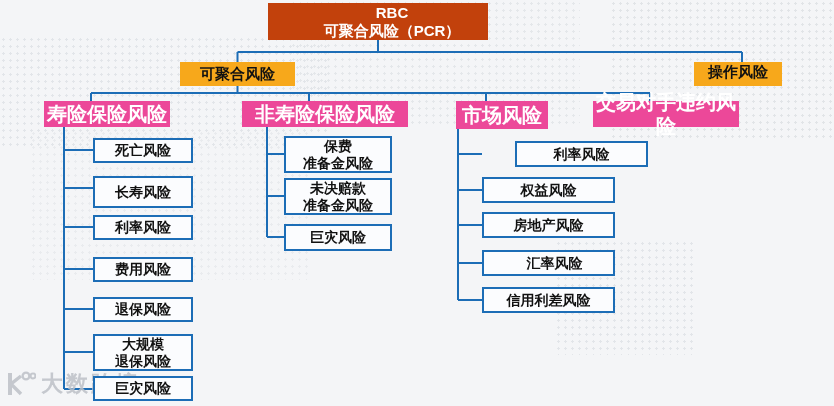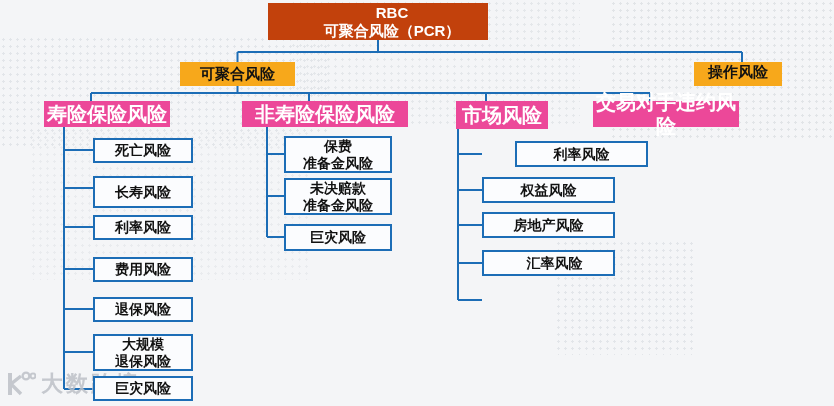--- a/index.html
+++ b/index.html
@@ -90,14 +90,15 @@
   <div class="node box-white" style="left:284px;top:136px;width:108px;height:37px;">保费
 准备金风险</div>
   <div class="node box-white" style="left:284px;top:178px;width:108px;height:37px;">未决赔款
 准备金风险</div>
   <div class="node box-white" style="left:284px;top:224px;width:108px;height:27px;">巨灾风险</div>
 
   <div class="node box-white" style="left:482px;top:141px;width:133px;height:26px;margin-left:33px;">利率风险</div>
   <div class="node box-white" style="left:482px;top:177px;width:133px;height:26px;">权益风险</div>
   <div class="node box-white" style="left:482px;top:212px;width:133px;height:26px;">房地产风险</div>
   <div class="node box-white" style="left:482px;top:250px;width:133px;height:26px;padding-left:12px;">汇率风险</div>
+  <div class="node box-white" style="left:482px;top:287px;width:133px;height:26px;">信用利差风险</div>
 
 </div>
 
 </body></html>

